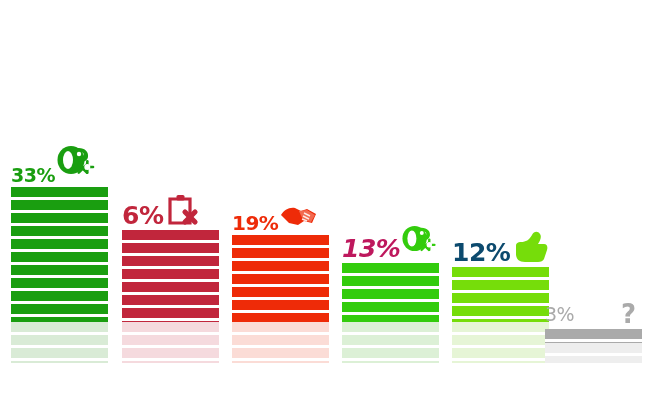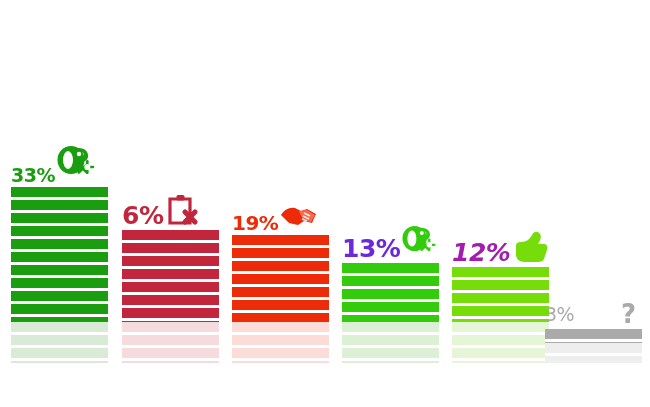--- a/index.html
+++ b/index.html
@@ -147,21 +147,21 @@
     <div class="bar-body" style="height:87px; background:#ee2b08;">
       <div class="stripes"></div>
     </div>
     <div class="bar-reflection" style="height:41px; background:#fbdcd6;">
       <div class="stripes"></div>
     </div>
   </div>
 
   <div class="bar-group" style="left:342px; width:97px;">
     <div class="bar-label-row">
-      <span class="bar-value" style="font-size:25px; color:#6d28d9;">13%</span>
+      <span class="bar-value" style="font-size:25px; color:#be185d;font-style:italic;">13%</span>
       <span class="bar-icon">
         <svg width="38" height="36" viewBox="0 0 42 40">
           <ellipse cx="15" cy="15" rx="13.5" ry="14" fill="#33cc0d"></ellipse>
           <ellipse cx="12" cy="15" rx="5" ry="9" fill="#ffffff"></ellipse>
           <path d="M17 4 C27 1 33 6 32 12 C31 17 25 18 22 16 L24 12 C26 13 28 12 28 10 C28 7 24 6 18 8 Z" fill="#33cc0d"></path>
           <circle cx="23" cy="9" r="2.2" fill="#ffffff"></circle>
           <g fill="#33cc0d">
             <rect x="30" y="15" width="2.6" height="14" rx="1.2"></rect>
             <rect x="24.3" y="20.7" width="14" height="2.6" rx="1.2"></rect>
             <rect x="25.5" y="16.6" width="2.6" height="14" rx="1.2" transform="rotate(-45 26.8 23.6)"></rect>
@@ -174,21 +174,21 @@
     <div class="bar-body" style="height:59px; background:#33cc0d;">
       <div class="stripes"></div>
     </div>
     <div class="bar-reflection" style="height:41px; background:#dcf0d6;">
       <div class="stripes"></div>
     </div>
   </div>
 
   <div class="bar-group" style="left:452px; width:97px;">
     <div class="bar-label-row">
-      <span class="bar-value" style="font-size:25px; color:#a21caf;font-style:italic;">12%</span>
+      <span class="bar-value" style="font-size:25px; color:#0c4a6e;">12%</span>
       <span class="bar-icon">
         <svg width="38" height="36" viewBox="0 0 38 36">
           <path d="M14 33 C8 33 5 30 5 25 L5 17 C5 14 7 13 10 13 C15 13 18 11 21 6 C23 2 27 2 29 5 C31 8 29 12 27 15 L33 15 C36 15 37 18 36 21 L33 30 C32 32 30 33 27 33 Z" fill="#76dd0a"></path>
         </svg>
       </span>
     </div>
     <div class="bar-body" style="height:55px; background:#76dd0a;">
       <div class="stripes"></div>
     </div>
     <div class="bar-reflection" style="height:41px; background:#e6f5d6;">

